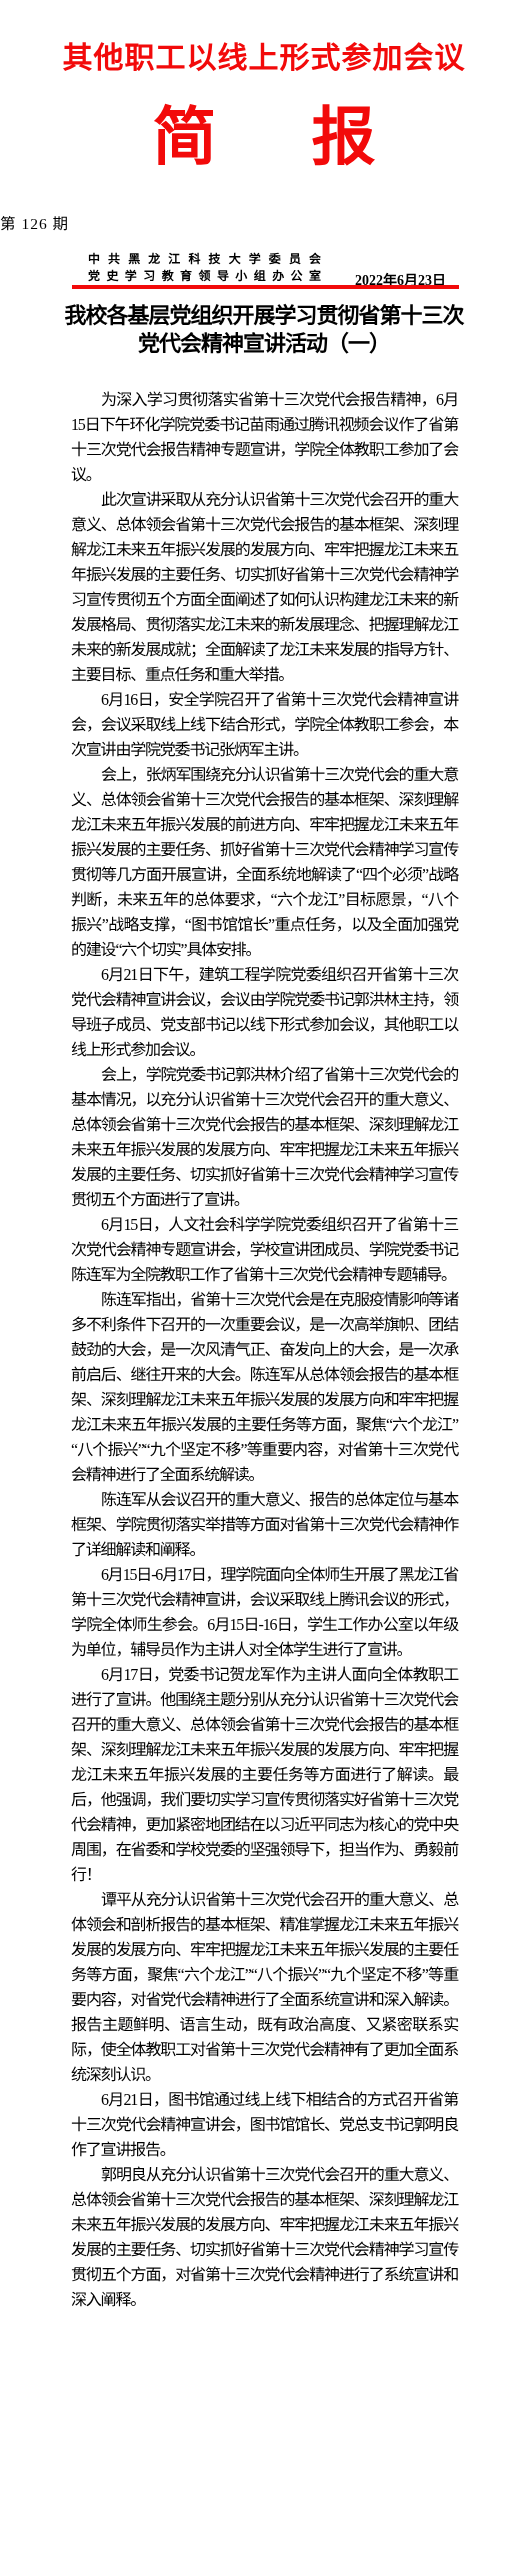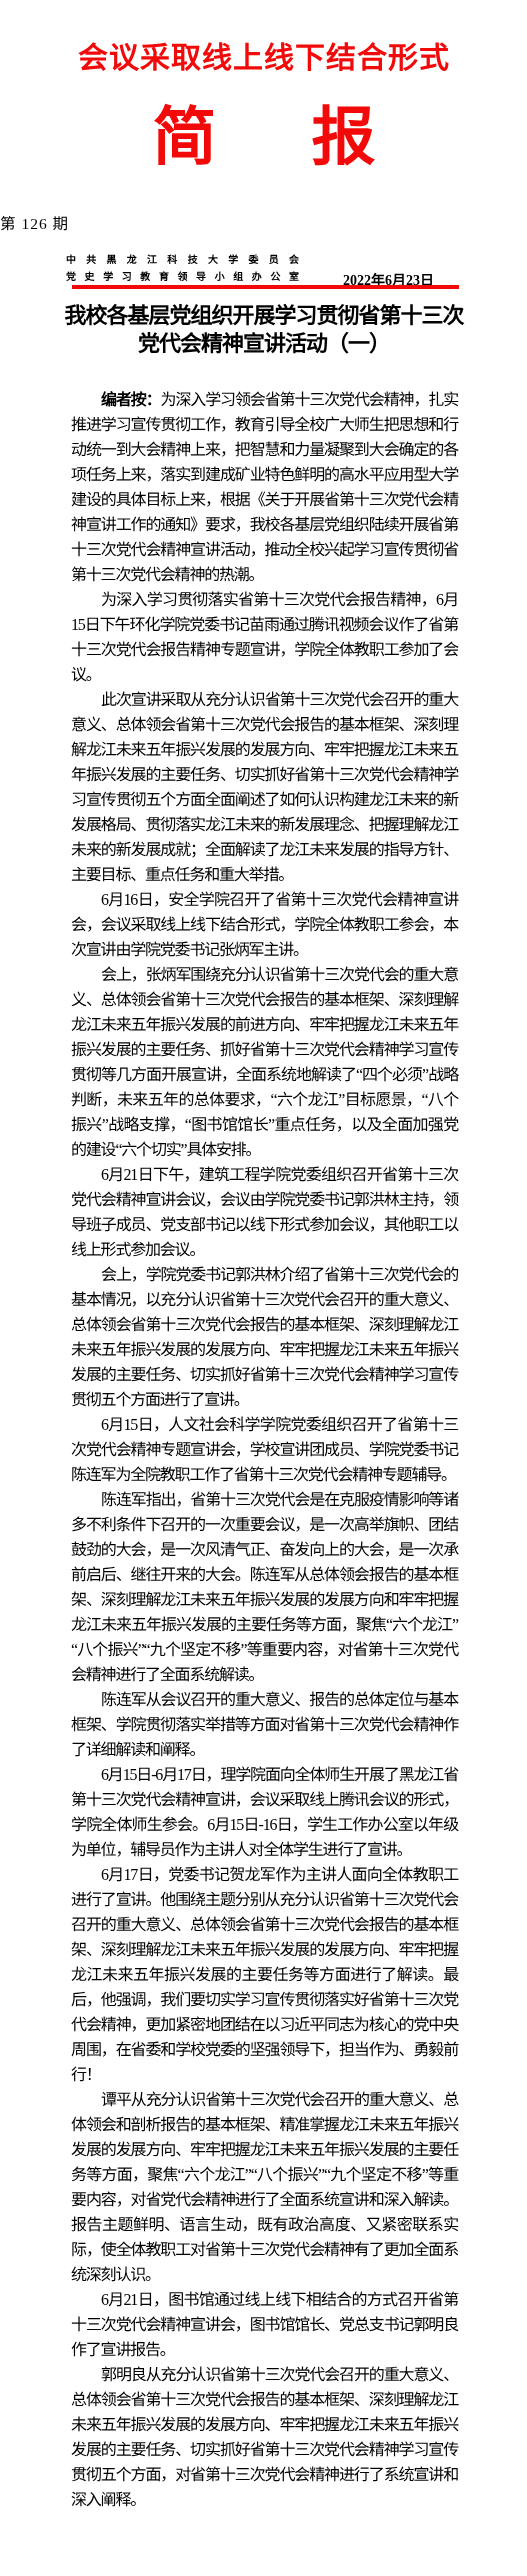--- a/index.html
+++ b/index.html
@@ -29,26 +29,26 @@
     display:flex; justify-content:center; gap:95px;
     color:var(--red);
     font-size:64px; font-weight:bold; line-height:1.08;
   }
   .issue-no {
     position:absolute; top:211px; left:0; width:100%;
     text-align:left;
     font-size:15.5px; letter-spacing:1px;
   }
   .issuer {
-    position:absolute; top:251px; left:66px; width:233px;
-    font-weight:bold; font-size:10px; line-height:17px;
+    position:absolute; top:251px; left:88px; width:233px;
+    font-weight:bold; font-size:12px; line-height:17px;
   }
   .issuer-line { text-align:justify; text-align-last:justify; }
   .issue-date {
-    position:absolute; top:269px; left:343px; width:88px;
+    position:absolute; top:269px; left:355px; width:88px;
     font-size:14px; font-weight:bold; text-align:right;
     white-space:nowrap;
   }
   .red-rule {
     position:absolute; top:285px; left:72px;
     width:387px; height:3.6px;
     background:var(--red);
   }
   
   .article-title {
@@ -66,21 +66,21 @@
   }
   .para { text-indent:30px; }
   .para .lead { font-weight:bold; }
 </style>
 </head>
 <body>
 
 <div class="page">
 
   <header>
-    <div class="org-title">会议采取线上线下结合形式</div>
+    <div class="org-title">其他职工以线上形式参加会议</div>
 
     <div class="jianbao">
       <span>简</span>
       <span>报</span>
     </div>
 
     <div class="issue-no">第 126 期</div>
 
     <div class="issuer">
       <div class="issuer-line">中共黑龙江科技大学委员会</div>
@@ -92,21 +92,20 @@
     <div class="red-rule"></div>
   </header>
 
   <main>
     <h1 class="article-title">
       <div>我校各基层党组织开展学习贯彻省第十三次</div>
       <div>党代会精神宣讲活动（一）</div>
     </h1>
 
     <section class="article-body" id="article-body">
-        <p class="para"><b class="lead">编者按：</b><span>为深入学习领会省第十三次党代会精神，扎实推进学习宣传贯彻工作，教育引导全校广大师生把思想和行动统一到大会精神上来，把智慧和力量凝聚到大会确定的各项任务上来，落实到建成矿业特色鲜明的高水平应用型大学建设的具体目标上来，根据《关于开展省第十三次党代会精神宣讲工作的通知》要求，我校各基层党组织陆续开展省第十三次党代会精神宣讲活动，推动全校兴起学习宣传贯彻省第十三次党代会精神的热潮。</span></p>
         <p class="para"><span>为深入学习贯彻落实省第十三次党代会报告精神，6月15日下午环化学院党委书记苗雨通过腾讯视频会议作了省第十三次党代会报告精神专题宣讲，学院全体教职工参加了会议。</span></p>
         <p class="para"><span>此次宣讲采取从充分认识省第十三次党代会召开的重大意义、总体领会省第十三次党代会报告的基本框架、深刻理解龙江未来五年振兴发展的发展方向、牢牢把握龙江未来五年振兴发展的主要任务、切实抓好省第十三次党代会精神学习宣传贯彻五个方面全面阐述了如何认识构建龙江未来的新发展格局、贯彻落实龙江未来的新发展理念、把握理解龙江未来的新发展成就；全面解读了龙江未来发展的指导方针、主要目标、重点任务和重大举措。</span></p>
         <p class="para"><span>6月16日，安全学院召开了省第十三次党代会精神宣讲会，会议采取线上线下结合形式，学院全体教职工参会，本次宣讲由学院党委书记张炳军主讲。</span></p>
         <p class="para"><span>会上，张炳军围绕充分认识省第十三次党代会的重大意义、总体领会省第十三次党代会报告的基本框架、深刻理解龙江未来五年振兴发展的前进方向、牢牢把握龙江未来五年振兴发展的主要任务、抓好省第十三次党代会精神学习宣传贯彻等几方面开展宣讲，全面系统地解读了“四个必须”战略判断，未来五年的总体要求，“六个龙江”目标愿景，“八个振兴”战略支撑，“图书馆馆长”重点任务，以及全面加强党的建设“六个切实”具体安排。</span></p>
         <p class="para"><span>6月21日下午，建筑工程学院党委组织召开省第十三次党代会精神宣讲会议，会议由学院党委书记郭洪林主持，领导班子成员、党支部书记以线下形式参加会议，其他职工以线上形式参加会议。</span></p>
         <p class="para"><span>会上，学院党委书记郭洪林介绍了省第十三次党代会的基本情况，以充分认识省第十三次党代会召开的重大意义、总体领会省第十三次党代会报告的基本框架、深刻理解龙江未来五年振兴发展的发展方向、牢牢把握龙江未来五年振兴发展的主要任务、切实抓好省第十三次党代会精神学习宣传贯彻五个方面进行了宣讲。</span></p>
         <p class="para"><span>6月15日，人文社会科学学院党委组织召开了省第十三次党代会精神专题宣讲会，学校宣讲团成员、学院党委书记陈连军为全院教职工作了省第十三次党代会精神专题辅导。</span></p>
         <p class="para"><span>陈连军指出，省第十三次党代会是在克服疫情影响等诸多不利条件下召开的一次重要会议，是一次高举旗帜、团结鼓劲的大会，是一次风清气正、奋发向上的大会，是一次承前启后、继往开来的大会。陈连军从总体领会报告的基本框架、深刻理解龙江未来五年振兴发展的发展方向和牢牢把握龙江未来五年振兴发展的主要任务等方面，聚焦“六个龙江”“八个振兴”“九个坚定不移”等重要内容，对省第十三次党代会精神进行了全面系统解读。</span></p>
         <p class="para"><span>陈连军从会议召开的重大意义、报告的总体定位与基本框架、学院贯彻落实举措等方面对省第十三次党代会精神作了详细解读和阐释。</span></p>
         <p class="para"><span>6月15日-6月17日，理学院面向全体师生开展了黑龙江省第十三次党代会精神宣讲，会议采取线上腾讯会议的形式，学院全体师生参会。6月15日-16日，学生工作办公室以年级为单位，辅导员作为主讲人对全体学生进行了宣讲。</span></p>

